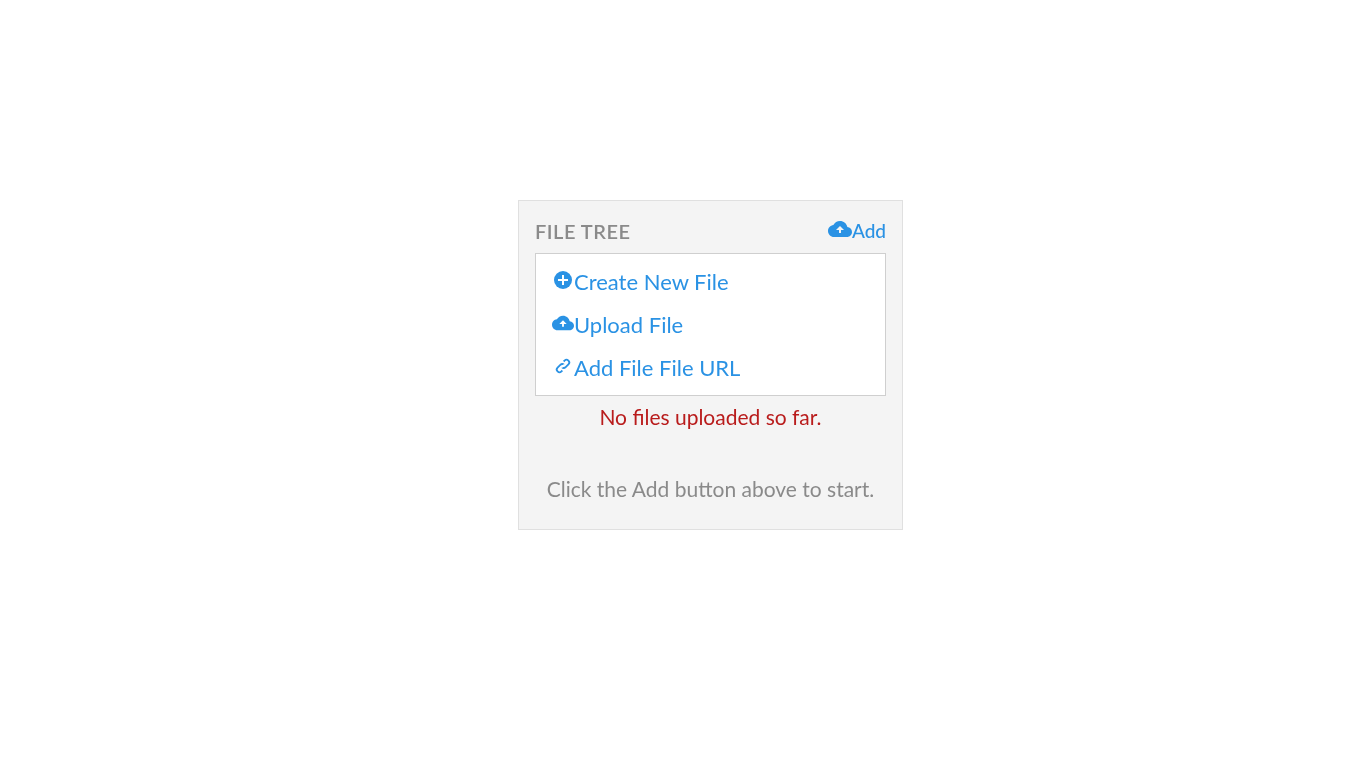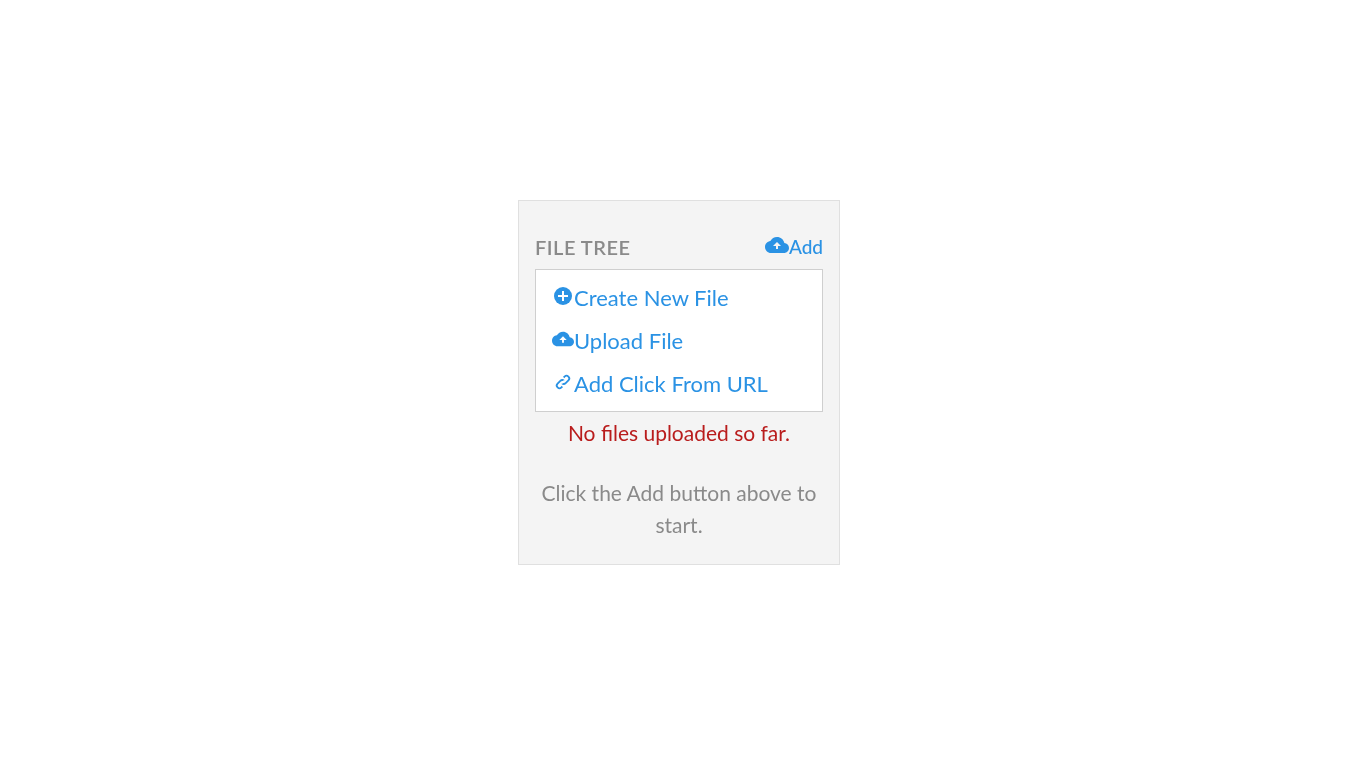--- a/index.html
+++ b/index.html
@@ -7,24 +7,24 @@
     width: 1366px;
     height: 768px;
     background: #ffffff;
     font-family: "Lato", "Helvetica Neue", Arial, sans-serif;
     position: relative;
   }
   .panel {
     position: absolute;
     left: 518px;
     top: 200px;
-    width: 322px;
+    width: 385px;
     background: #f4f4f4;
     border: 1px solid #e0e0e0;
-    padding: 34px 16px 24px 16px;
+    padding: 18px 16px 24px 16px;
   }
   .panel-header {
     display: flex;
     justify-content: space-between;
     align-items: center;
     margin-bottom: 10px;
   }
   .panel-title {
     color: #8a8a8a;
     font-size: 20px;
@@ -58,21 +58,21 @@
   .empty-text {
     color: #b91c1c;
     font-size: 21px;
     text-align: center;
     margin-top: 6px;
   }
   .hint-text {
     color: #8a8a8a;
     font-size: 21px;
     text-align: center;
-    margin-top: 32px;
+    margin-top: 44px;
     line-height: 1.5;
   }
 </style>
 </head>
 <body>
 
 <div class="panel">
 
   <div class="panel-header">
     <span class="panel-title">FILE TREE</span>
@@ -105,20 +105,20 @@
       </span>
       <span>Upload File</span>
     </div>
     <div class="dropdown-item">
       <span>
         <svg viewBox="0 0 22 22" fill="#2a92e4">
           <path d="M9 13a4 4 0 0 0 5.66 0l3-3A4 4 0 1 0 12 4.34l-1 1 1.41 1.41 1-1a2 2 0 1 1 2.83 2.83l-3 3A2 2 0 0 1 11.4 12l-1.4 1z"></path>
           <path d="M13 9a4 4 0 0 0-5.66 0l-3 3A4 4 0 1 0 10 17.66l1-1-1.41-1.41-1 1a2 2 0 1 1-2.83-2.83l3-3A2 2 0 0 1 10.6 10l1.4-1z"></path>
         </svg>
       </span>
-      <span>Add Click From URL</span>
+      <span>Add File File URL</span>
     </div>
   </div>
 
   <div class="empty-text">No files uploaded so far.</div>
   <div class="hint-text">Click the Add button above to start.</div>
 
 </div>
 
 </body></html>

